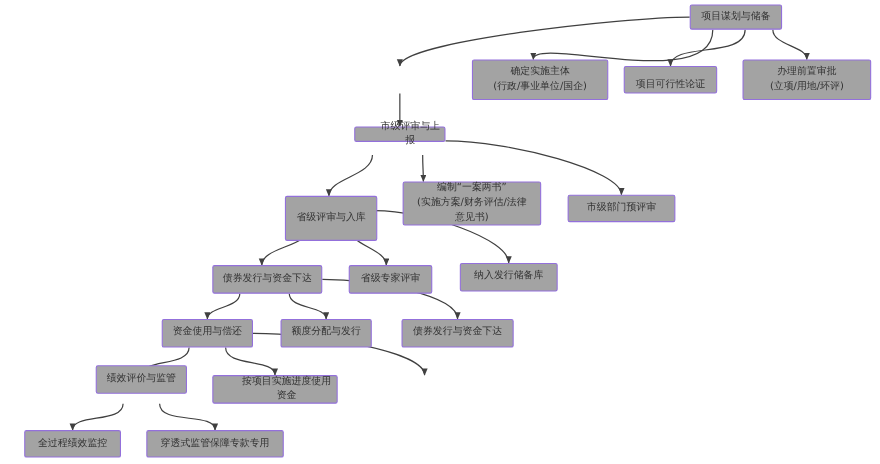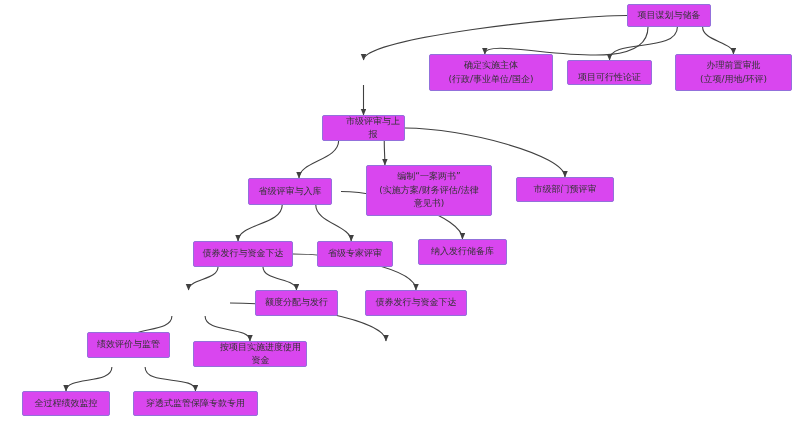--- a/index.html
+++ b/index.html
@@ -25,21 +25,21 @@
   #node-layer {
     position: absolute;
     left: 0;
     top: 0;
     width: 800px;
     height: 422px;
   }
   .flow-node {
     position: absolute;
     box-sizing: border-box;
-    background: #d946ef;
+    background: #a3a3a3;
     border: 1px solid #9370DB;
     border-radius: 2px;
     display: flex;
     align-items: center;
     justify-content: center;
     text-align: center;
   }
   .flow-node span {
     display: block;
     white-space: pre-line;
@@ -87,42 +87,45 @@
         <span>确定实施主体
 (行政/事业单位/国企)</span>
       </div>
       <div class="flow-node" style="left: 567px; top: 60px; width: 85px; height: 25px; align-items: flex-end;">
         <span>项目可行性论证</span>
       </div>
       <div class="flow-node" style="left: 675px; top: 54px; width: 117px; height: 37px;">
         <span>办理前置审批
 (立项/用地/环评)</span>
       </div>
-      <div class="flow-node" style="left: 322px; top: 115px; width: 83px; height: 26px; padding-left: 19px;">
+      <div class="flow-node" style="left: 322px; top: 115px; width: 83px; height: 14px; padding-left: 19px;">
         <span>市级评审与上报</span>
       </div>
-      <div class="flow-node" style="left: 248px; top: 178px; width: 84px; height: 27px;">
+      <div class="flow-node" style="left: 259px; top: 178px; width: 84px; height: 41px;">
         <span>省级评审与入库</span>
       </div>
-      <div class="flow-node" style="left: 366px; top: 165px; width: 126px; height: 51px;">
+      <div class="flow-node" style="left: 366px; top: 165px; width: 126px; height: 40px;">
         <span>编制“一案两书”
 (实施方案/财务评估/法律
 意见书)</span>
       </div>
       <div class="flow-node" style="left: 516px; top: 177px; width: 98px; height: 25px;">
         <span>市级部门预评审</span>
       </div>
       <div class="flow-node" style="left: 193px; top: 241px; width: 100px; height: 26px;">
         <span>债券发行与资金下达</span>
       </div>
       <div class="flow-node" style="left: 317px; top: 241px; width: 76px; height: 26px;">
         <span>省级专家评审</span>
       </div>
       <div class="flow-node" style="left: 418px; top: 239px; width: 89px; height: 26px;">
         <span>纳入发行储备库</span>
+      </div>
+      <div class="flow-node" style="left: 147px; top: 290px; width: 83px; height: 26px;">
+        <span>资金使用与偿还</span>
       </div>
       <div class="flow-node" style="left: 255px; top: 290px; width: 83px; height: 26px;">
         <span>额度分配与发行</span>
       </div>
       <div class="flow-node" style="left: 365px; top: 290px; width: 102px; height: 26px;">
         <span>债券发行与资金下达</span>
       </div>
       <div class="flow-node" style="left: 87px; top: 332px; width: 83px; height: 26px;">
         <span>绩效评价与监管</span>
       </div>

